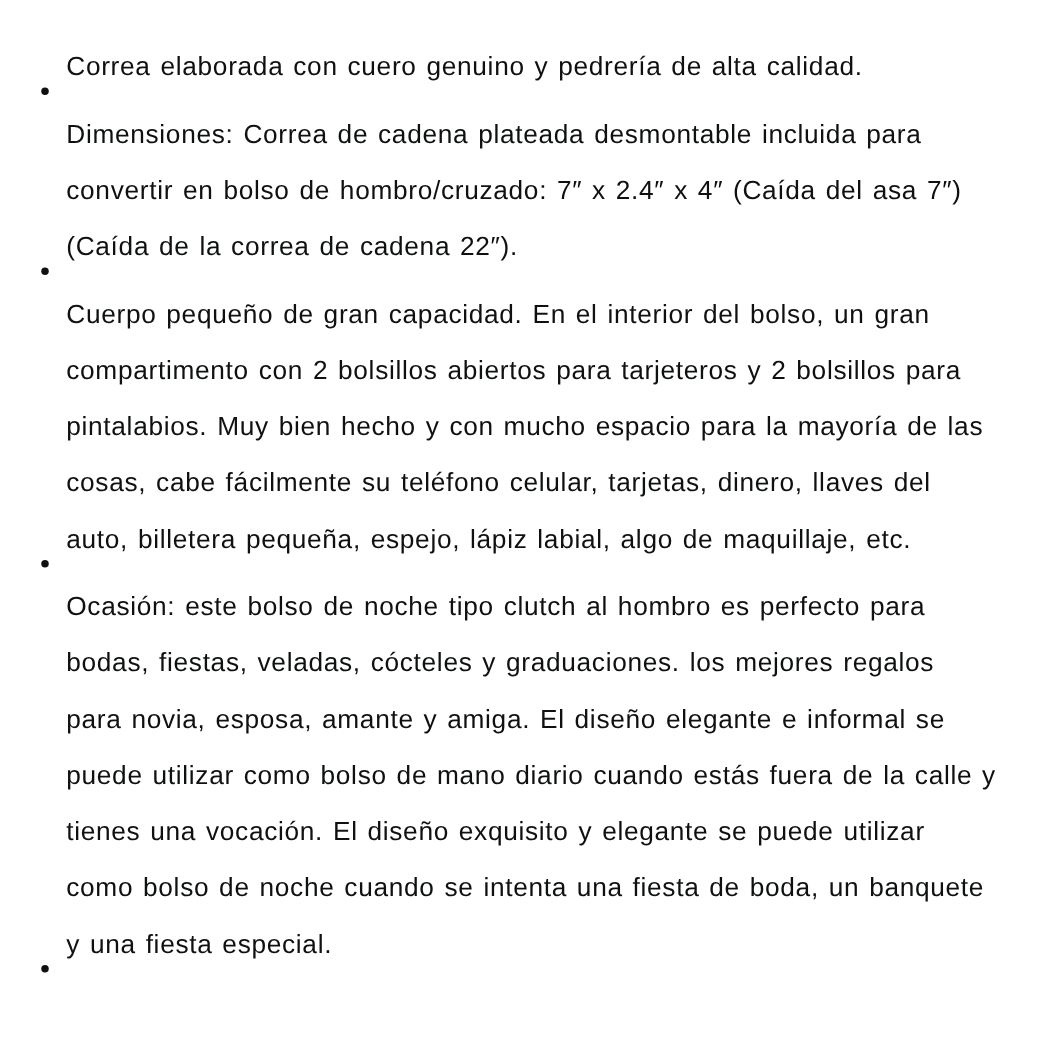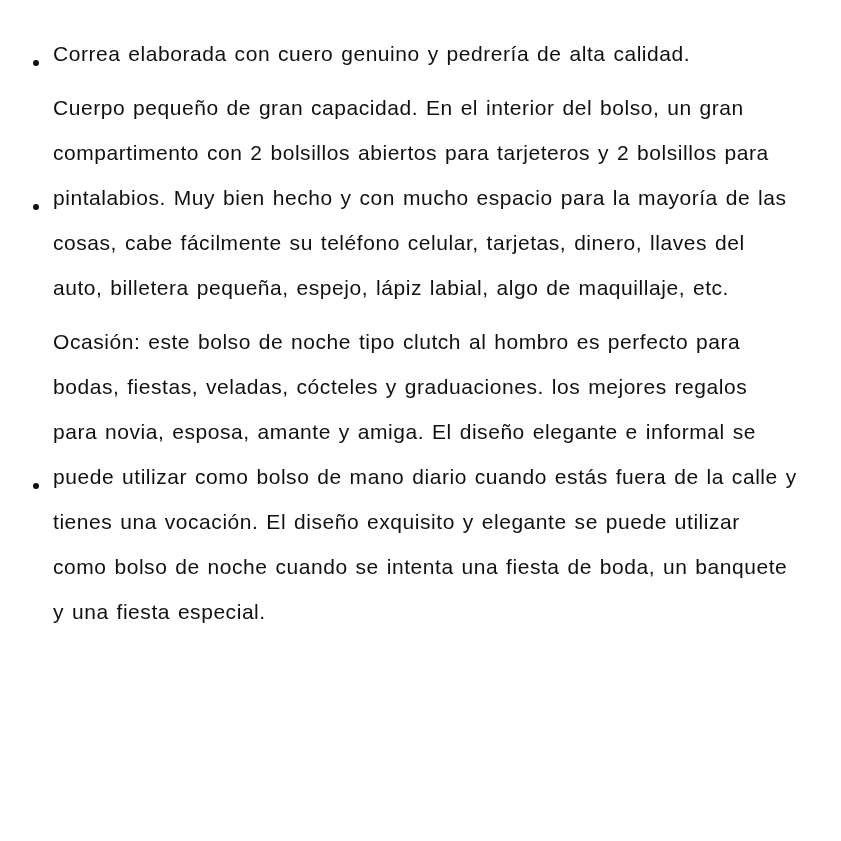--- a/index.html
+++ b/index.html
@@ -14,21 +14,21 @@
     font-family: "Liberation Sans", sans-serif;
     color: #0f1111;
   }
   ul.bullet-list {
     list-style: none;
     margin: 0;
     padding: 31px 0 0 33px;
   }
   li.bullet-item {
     display: flex;
-    align-items: center;
+    align-items: flex-end;
     margin: 0 0 9px 0;
   }
   .dot {
     flex: 0 0 auto;
     width: 6px;
     height: 6px;
     border-radius: 50%;
     background: #0f1111;
     margin-top: 19px;
     margin-right: 14px;
@@ -45,20 +45,24 @@
 <body>
 
 <div>
   <ul class="bullet-list">
     <li class="bullet-item">
       <span class="dot"></span>
       <span class="bullet-text">Correa elaborada con cuero genuino y pedrería de alta calidad.</span>
     </li>
     <li class="bullet-item">
       <span class="dot"></span>
+      <span class="bullet-text">Dimensiones: Correa de cadena plateada desmontable incluida para convertir en bolso de hombro/cruzado: 7″ x 2.4″ x 4″ (Caída del asa 7″) (Caída de la correa de cadena 22″).</span>
+    </li>
+    <li class="bullet-item">
+      <span class="dot"></span>
       <span class="bullet-text">Cuerpo pequeño de gran capacidad. En el interior del bolso, un gran compartimento con 2 bolsillos abiertos para tarjeteros y 2 bolsillos para pintalabios. Muy bien hecho y con mucho espacio para la mayoría de las cosas, cabe fácilmente su teléfono celular, tarjetas, dinero, llaves del auto, billetera pequeña, espejo, lápiz labial, algo de maquillaje, etc.</span>
     </li>
     <li class="bullet-item">
       <span class="dot"></span>
       <span class="bullet-text">Ocasión: este bolso de noche tipo clutch al hombro es perfecto para bodas, fiestas, veladas, cócteles y graduaciones. los mejores regalos para novia, esposa, amante y amiga. El diseño elegante e informal se puede utilizar como bolso de mano diario cuando estás fuera de la calle y tienes una vocación. El diseño exquisito y elegante se puede utilizar como bolso de noche cuando se intenta una fiesta de boda, un banquete y una fiesta especial.</span>
     </li>
   </ul>
 </div>
 
 </body></html>

